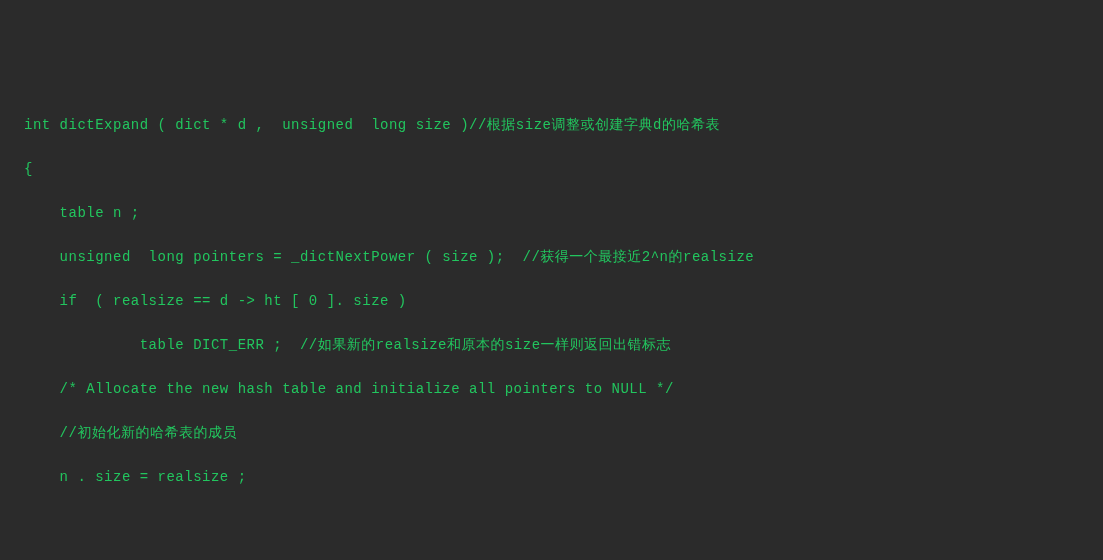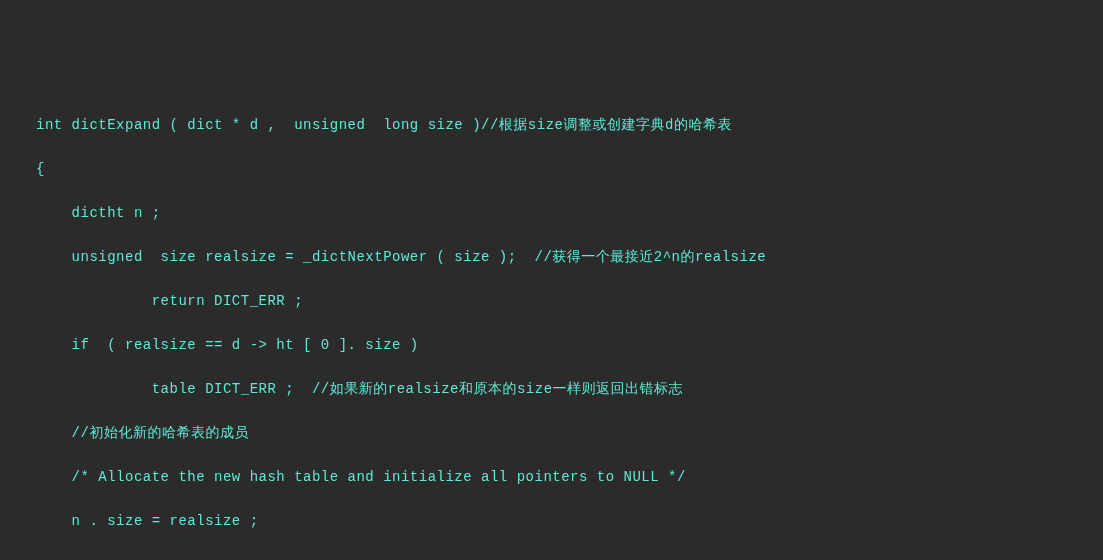--- a/index.html
+++ b/index.html
@@ -13,40 +13,39 @@
       font-family: "Consolas", "Monaco", "Courier New", monospace;
       font-size: 14px;
       line-height: 22px;
       padding: 4px 0;
       width: 1103px;
       height: 560px;
       overflow: hidden;
       white-space: pre;
     }
     .code-line {
-      padding-left: 36px;
-      color: #5eead4;
+      padding-left: 24px;
+      color: #22c55e;
       letter-spacing: 0.5px;
     }
   </style>
 </head>
 <body>
 
 
 
 <div>
 <div class="code-line">int dictExpand ( dict * d ,  unsigned  long size )//根据size调整或创建字典d的哈希表</div>
 <div class="code-line">{</div>
-<div class="code-line">    dictht n ;</div>
-<div class="code-line">    unsigned  size realsize = _dictNextPower ( size );  //获得一个最接近2^n的realsize</div>
-<div class="code-line">             return DICT_ERR ;</div>
+<div class="code-line">    table n ;</div>
+<div class="code-line">    unsigned  long pointers = _dictNextPower ( size );  //获得一个最接近2^n的realsize</div>
 <div class="code-line">    if  ( realsize == d -&gt; ht [ 0 ]. size )</div>
 <div class="code-line">             table DICT_ERR ;  //如果新的realsize和原本的size一样则返回出错标志</div>
+<div class="code-line">    /* Allocate the new hash table and initialize all pointers to NULL */</div>
 <div class="code-line">    //初始化新的哈希表的成员</div>
-<div class="code-line">    /* Allocate the new hash table and initialize all pointers to NULL */</div>
 <div class="code-line">    n . size = realsize ;</div>
 
 
 
 <div class="code-line"></div>
 
 
 
 
 

